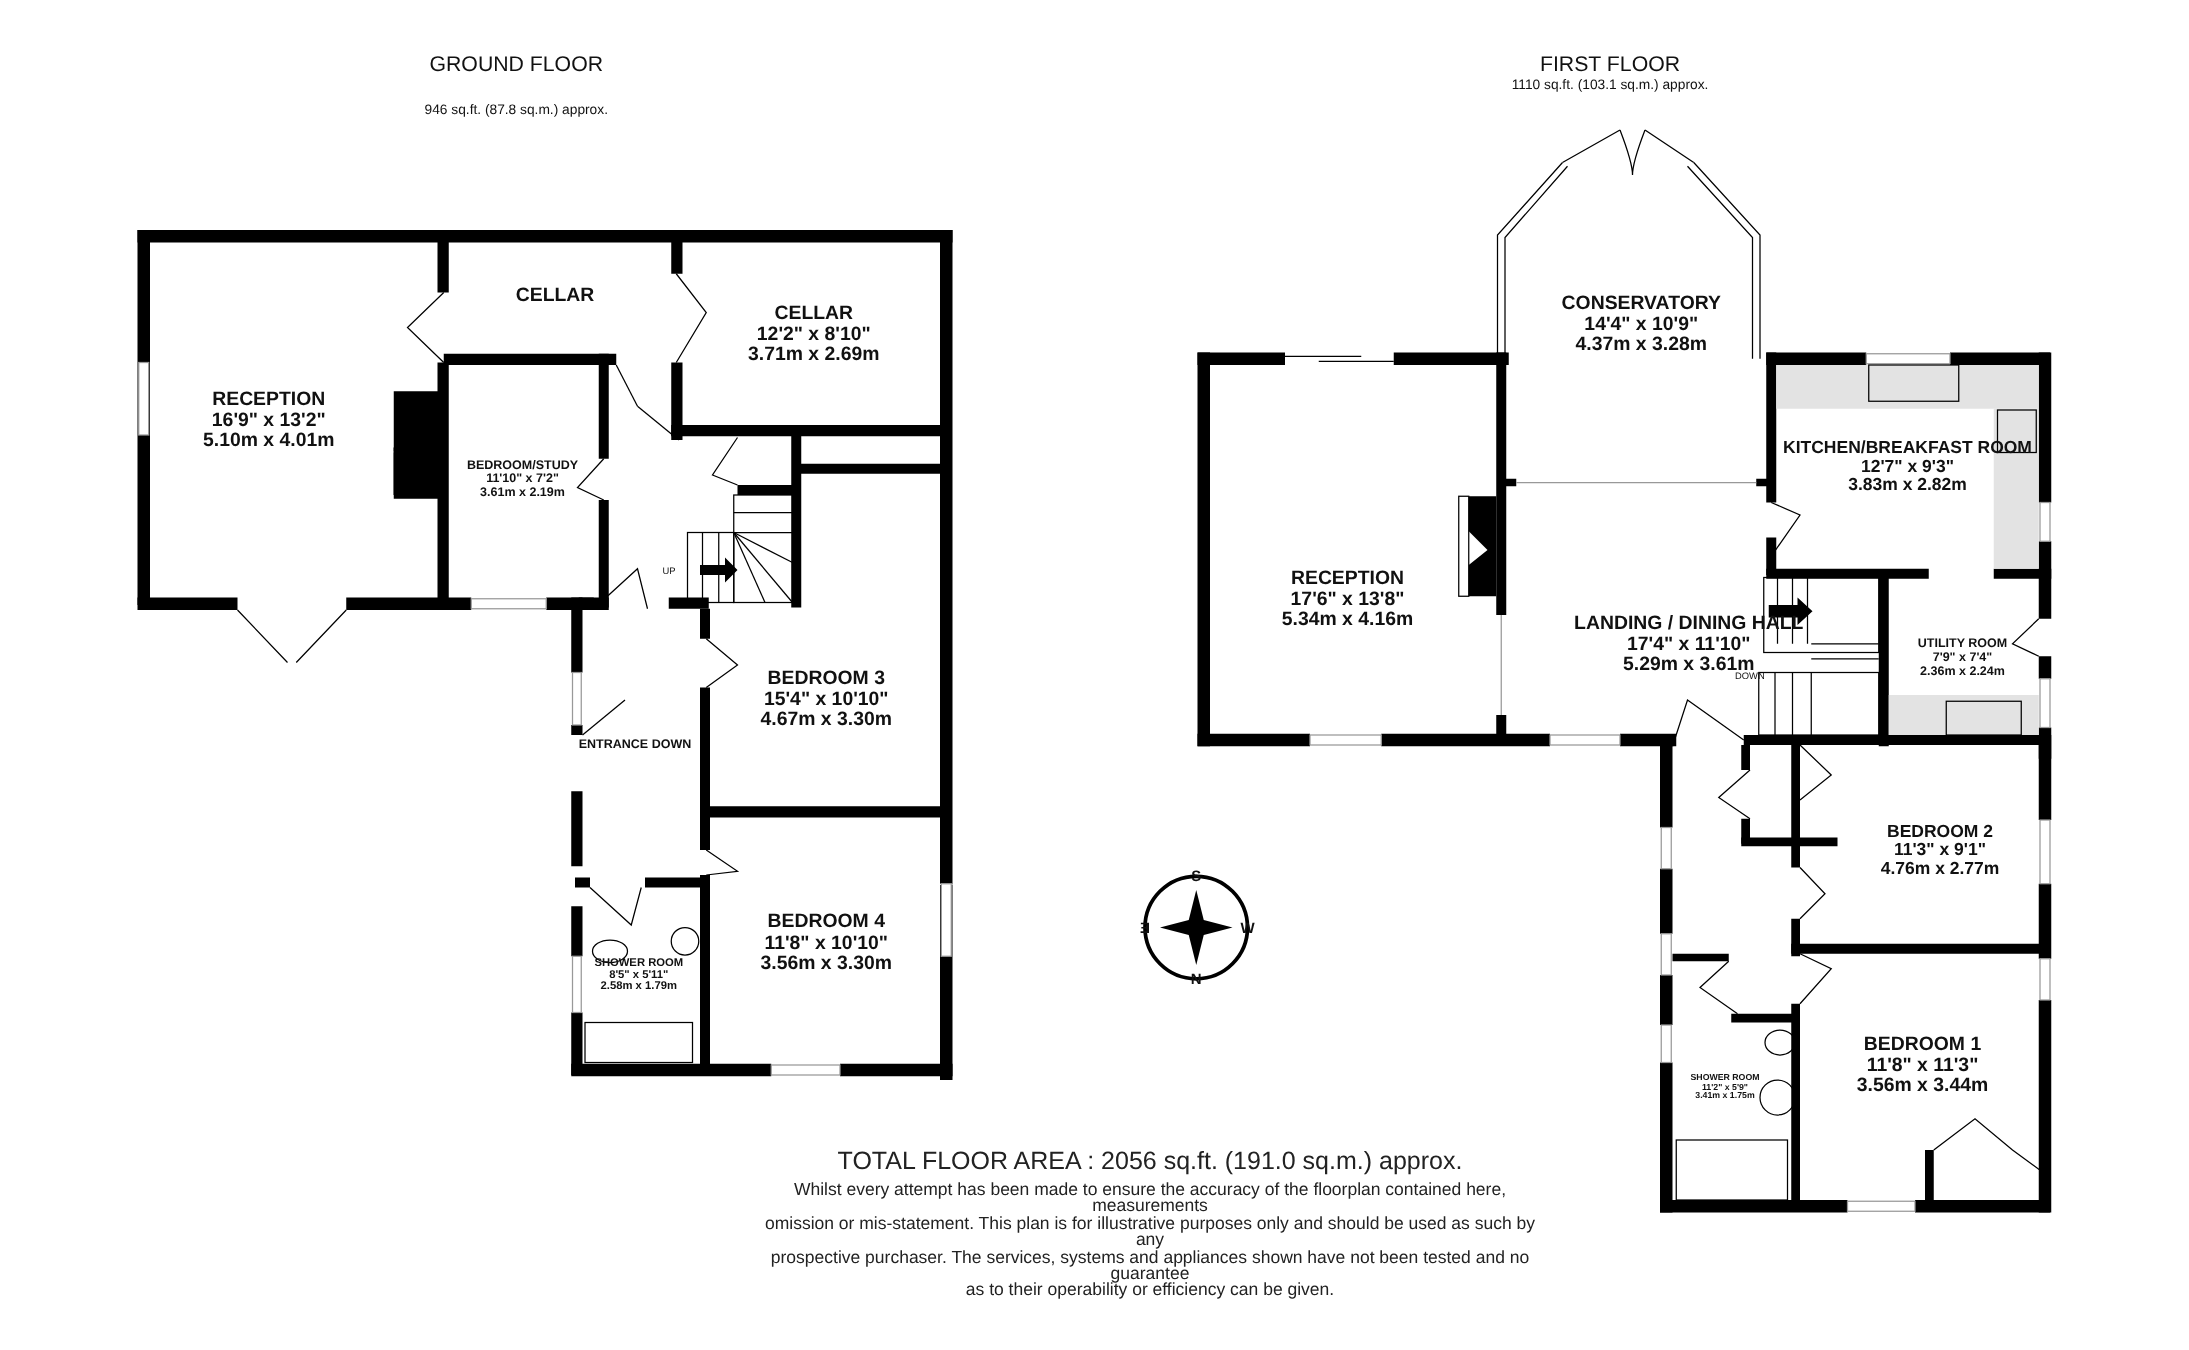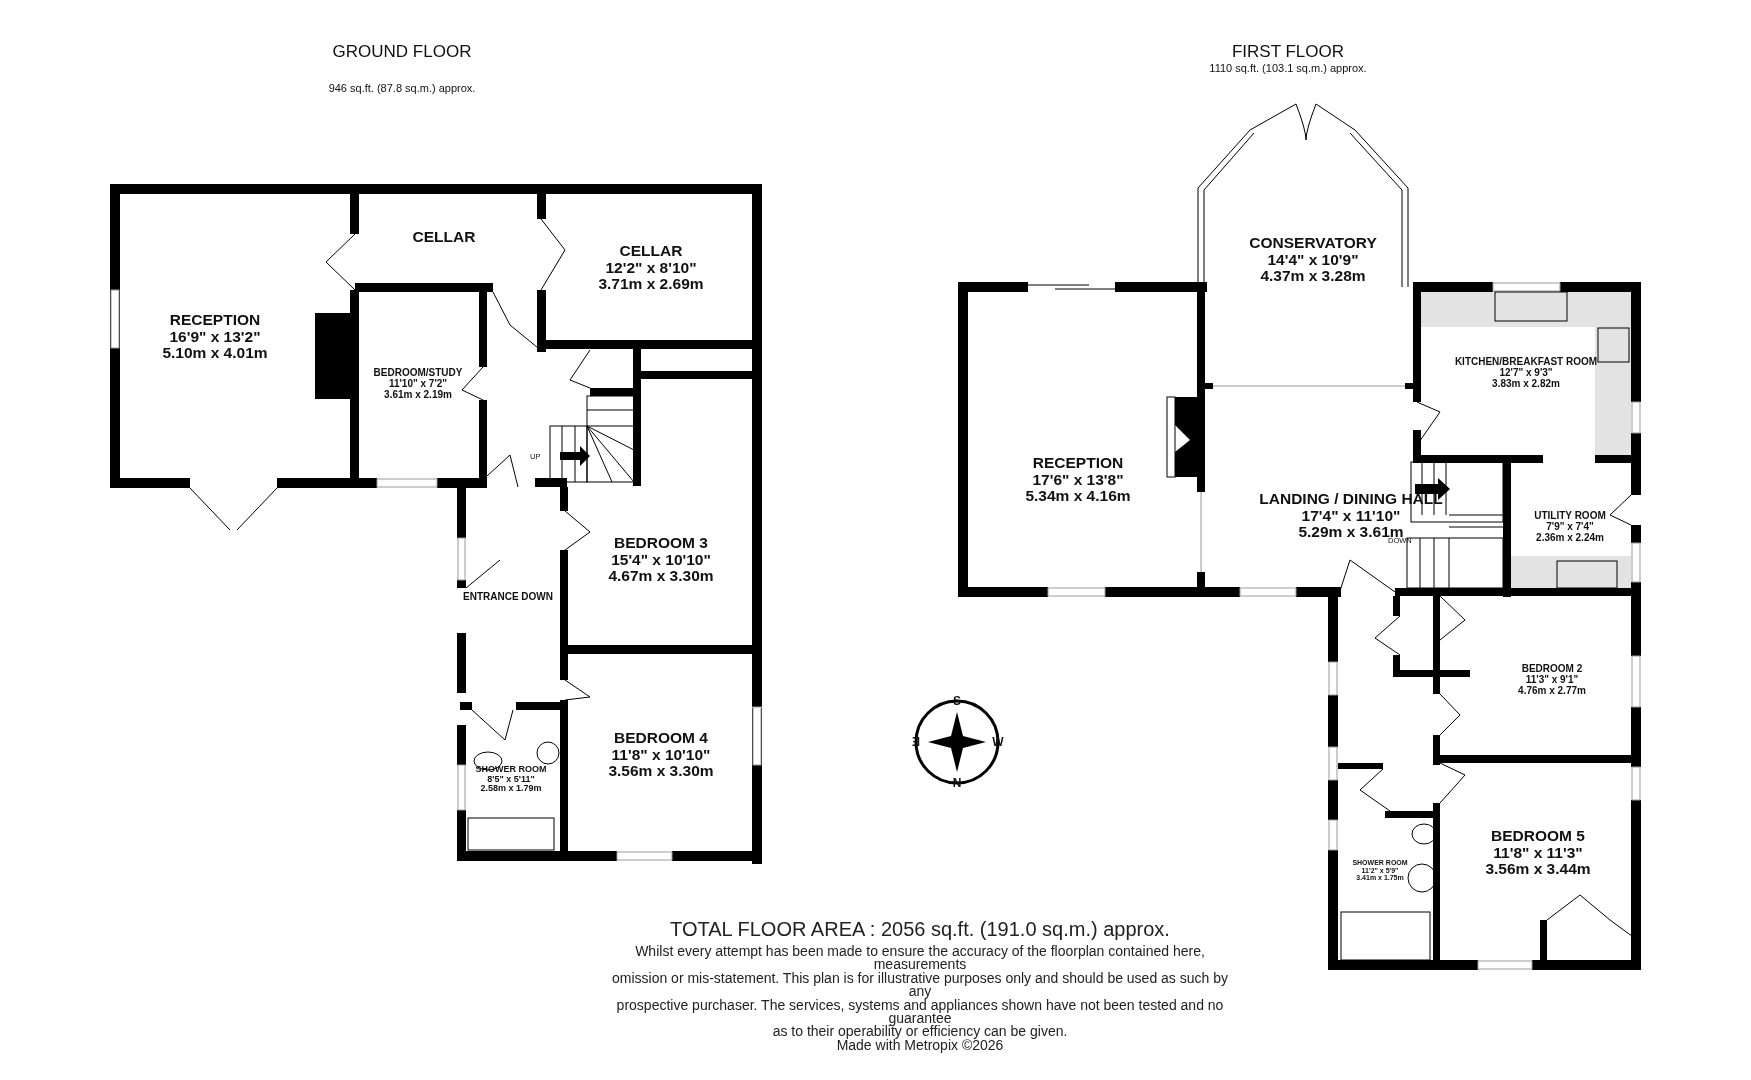--- a/index.html
+++ b/index.html
@@ -5,33 +5,33 @@
   html, body { margin:0; padding:0; background:#ffffff; }
   body { width:1751px; height:1080px; position:relative; overflow:hidden; font-family:"Liberation Sans", sans-serif; color:#111; }
   svg { position:absolute; left:0; top:0; }
   .hdr { position:absolute; text-align:center; font-family:"Liberation Sans", sans-serif; color:#111; }
   .hdr .t { font-size:17px; }
   .hdr .s { font-size:11px; }
   .room { position:absolute; text-align:center; font-family:"Liberation Sans", sans-serif; font-weight:bold; color:#111; line-height:1.08; transform:translate(-50%,-50%); white-space:nowrap; }
   .room .n { display:block; }
   .room .d { display:block; }
   .lg { font-size:15.5px; }
-  .md { font-size:10px; }
+  .md { font-size:14px; }
   .sm { font-size:10px; }
   .xs { font-size:8px; }
   .footer { position:absolute; left:600px; top:918px; width:640px; text-align:center; color:#222; }
   .footer .total { font-size:20px; margin-bottom:4px; }
   .footer .disc { font-size:14px; line-height:13.4px; }
   .small-lbl { position:absolute; font-size:7.5px; font-family:"Liberation Sans", sans-serif; color:#111; }
   .compass-lbl { position:absolute; font-size:12px; font-weight:bold; font-family:"Liberation Sans", sans-serif; transform:translate(-50%,-50%); }
 </style>
 </head>
 <body>
 
-<div class="hdr" style="left:252px; top:42px; width:300px;">
+<div class="hdr" style="left:263px; top:42px; width:300px;">
   <div class="t">GROUND FLOOR</div>
   <div class="s" style="margin-top:20px;">946 sq.ft. (87.8 sq.m.) approx.</div>
 </div>
 <div class="hdr" style="left:1138px; top:42px; width:300px;">
   <div class="t">FIRST FLOOR</div>
   <div class="s">1110 sq.ft. (103.1 sq.m.) approx.</div>
 </div>
 
 <svg width="1751" height="1080" viewBox="0 0 1751 1080">
   <g fill="#000">
@@ -316,33 +316,32 @@
   <span class="n">UTILITY ROOM</span>
   <span class="d">7'9"  x 7'4"</span>
   <span class="d">2.36m  x 2.24m</span>
 </div>
 <div class="room md" style="left:1552px; top:680px;">
   <span class="n">BEDROOM 2</span>
   <span class="d">11'3"  x 9'1"</span>
   <span class="d">4.76m  x 2.77m</span>
 </div>
 <div class="room lg" style="left:1538px; top:853px;">
-  <span class="n">BEDROOM 5</span>
+  <span class="n">BEDROOM 1</span>
   <span class="d">11'8"  x 11'3"</span>
   <span class="d">3.56m  x 3.44m</span>
 </div>
 <div class="room xs" style="left:1380px; top:870px; font-size:7px;">
   <span class="n">SHOWER ROOM</span>
   <span class="d">11'2"  x 5'9"</span>
   <span class="d">3.41m  x 1.75m</span>
 </div>
 <div class="small-lbl" style="left:1388px; top:508px;margin-top:28px;">DOWN</div>
 
 <div class="footer">
   <div class="total">TOTAL FLOOR AREA : 2056 sq.ft. (191.0 sq.m.) approx.</div>
   <div class="disc">
     <div>Whilst every attempt has been made to ensure the accuracy of the floorplan contained here, measurements</div>
     <div>omission or mis-statement. This plan is for illustrative purposes only and should be used as such by any</div>
     <div>prospective purchaser. The services, systems and appliances shown have not been tested and no guarantee</div>
     <div>as to their operability or efficiency can be given.</div>
-    <div>Made with Metropix ©2026</div>
   </div>
 </div>
 
 </body></html>

